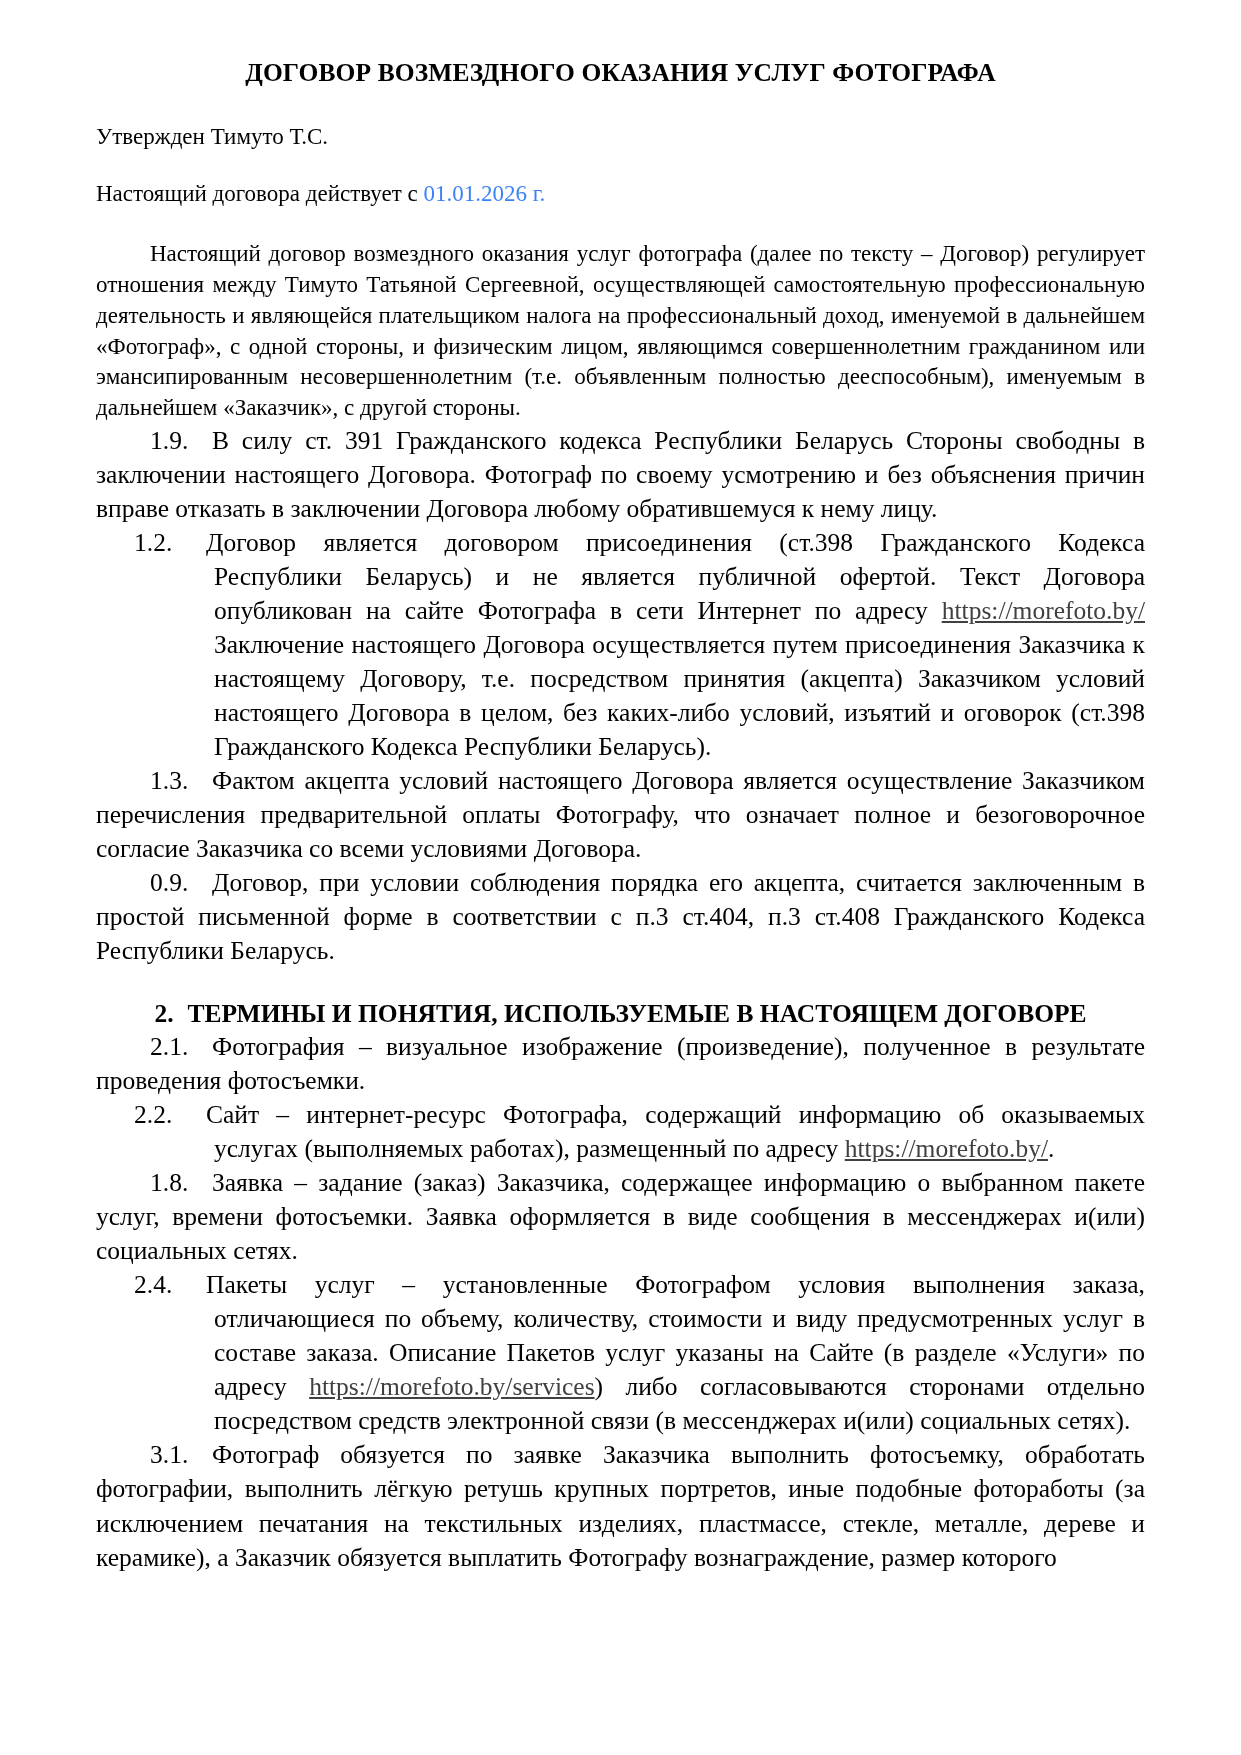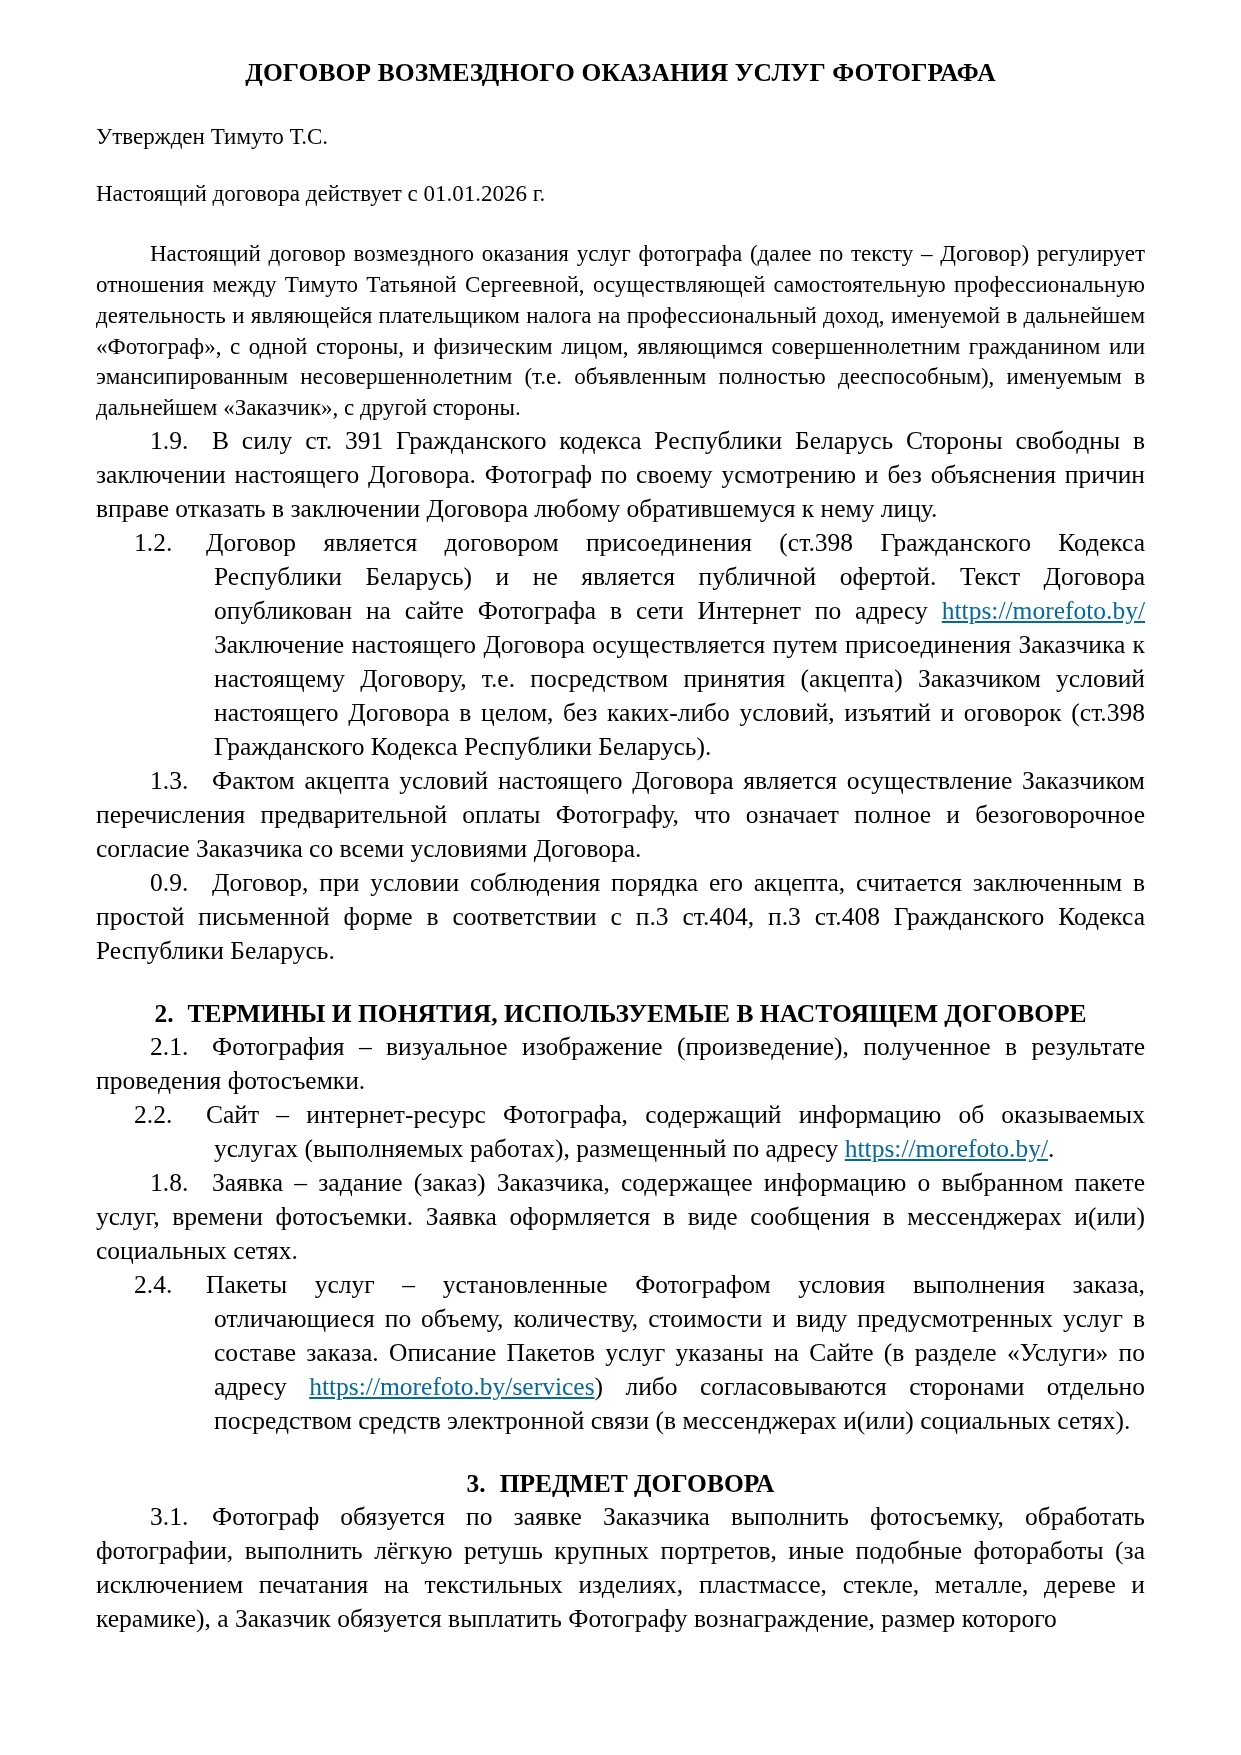--- a/index.html
+++ b/index.html
@@ -81,24 +81,24 @@
     padding-left: 118px;
     text-indent: -80px;
   }
   .clause-b .num {
     display: inline-block;
     width: 72px;
     text-indent: 0;
   }
   .lastline-left > :last-child { }
   a.link, .link {
-    color: #0369a1;
+    color: #404040;
   }
   .red {
-    color: #000000;
+    color: #3b82f6;
   }
 </style>
 </head>
 <body>
 
 <div class="page">
 
   <h1 class="doc-title">ДОГОВОР ВОЗМЕЗДНОГО ОКАЗАНИЯ УСЛУГ ФОТОГРАФА</h1>
 
   <p class="para plain lead-line">Утвержден Тимуто Т.С.</p>
@@ -110,17 +110,16 @@
   <div id="sections-root">
       <p class="clause clause-a"><span class="num">1.9.</span><span>В силу ст. 391 Гражданского кодекса Республики Беларусь Стороны свободны в заключении настоящего Договора. Фотограф по своему усмотрению и без объяснения причин вправе отказать в заключении Договора любому обратившемуся к нему лицу.</span></p>
       <p class="clause clause-b"><span class="num">1.2.</span><span>Договор является договором присоединения (ст.398 Гражданского Кодекса Республики Беларусь) и не является публичной офертой. Текст Договора опубликован на сайте Фотографа в сети Интернет по адресу </span><a class="link" href="#">https://morefoto.by/</a><span> Заключение настоящего Договора осуществляется путем присоединения Заказчика к настоящему Договору, т.е. посредством принятия (акцепта) Заказчиком условий настоящего Договора в целом, без каких-либо условий, изъятий и оговорок (ст.398 Гражданского Кодекса Республики Беларусь).</span></p>
       <p class="clause clause-a"><span class="num">1.3.</span><span>Фактом акцепта условий настоящего Договора является осуществление Заказчиком перечисления предварительной оплаты Фотографу, что означает полное и безоговорочное согласие Заказчика со всеми условиями Договора.</span></p>
       <p class="clause clause-a"><span class="num">0.9.</span><span>Договор, при условии соблюдения порядка его акцепта, считается заключенным в простой письменной форме в соответствии с п.3 ст.404, п.3 ст.408 Гражданского Кодекса Республики Беларусь.</span></p>
       <h2 class="section-heading"><span class="sec-num">2.</span><span>ТЕРМИНЫ И ПОНЯТИЯ, ИСПОЛЬЗУЕМЫЕ В НАСТОЯЩЕМ ДОГОВОРЕ</span></h2>
       <p class="clause clause-a"><span class="num">2.1.</span><span>Фотография – визуальное изображение (произведение), полученное в результате проведения фотосъемки.</span></p>
       <p class="clause clause-b"><span class="num">2.2.</span><span>Сайт – интернет-ресурс Фотографа, содержащий информацию об оказываемых услугах (выполняемых работах), размещенный по адресу </span><a class="link" href="#">https://morefoto.by/</a><span>.</span></p>
       <p class="clause clause-a"><span class="num">1.8.</span><span>Заявка – задание (заказ) Заказчика, содержащее информацию о выбранном пакете услуг, времени фотосъемки. Заявка оформляется в виде сообщения в мессенджерах и(или) социальных сетях.</span></p>
       <p class="clause clause-b"><span class="num">2.4.</span><span>Пакеты услуг – установленные Фотографом условия выполнения заказа, отличающиеся по объему, количеству, стоимости и виду предусмотренных услуг в составе заказа. Описание Пакетов услуг указаны на Сайте (в разделе «Услуги» по адресу </span><a class="link" href="#">https://morefoto.by/services</a><span>) либо согласовываются сторонами отдельно посредством средств электронной связи (в мессенджерах и(или) социальных сетях).</span></p>
-      <h2 class="section-heading"><span class="sec-num">3.</span><span>ПРЕДМЕТ ДОГОВОРА</span></h2>
       <p class="clause clause-a"><span class="num">3.1.</span><span>Фотограф обязуется по заявке Заказчика выполнить фотосъемку, обработать фотографии, выполнить лёгкую ретушь крупных портретов, иные подобные фотоработы (за исключением печатания на текстильных изделиях, пластмассе, стекле, металле, дереве и керамике), а Заказчик обязуется выплатить Фотографу вознаграждение, размер которого</span></p>
     </div>
 
 </div>
 
 </body></html>

